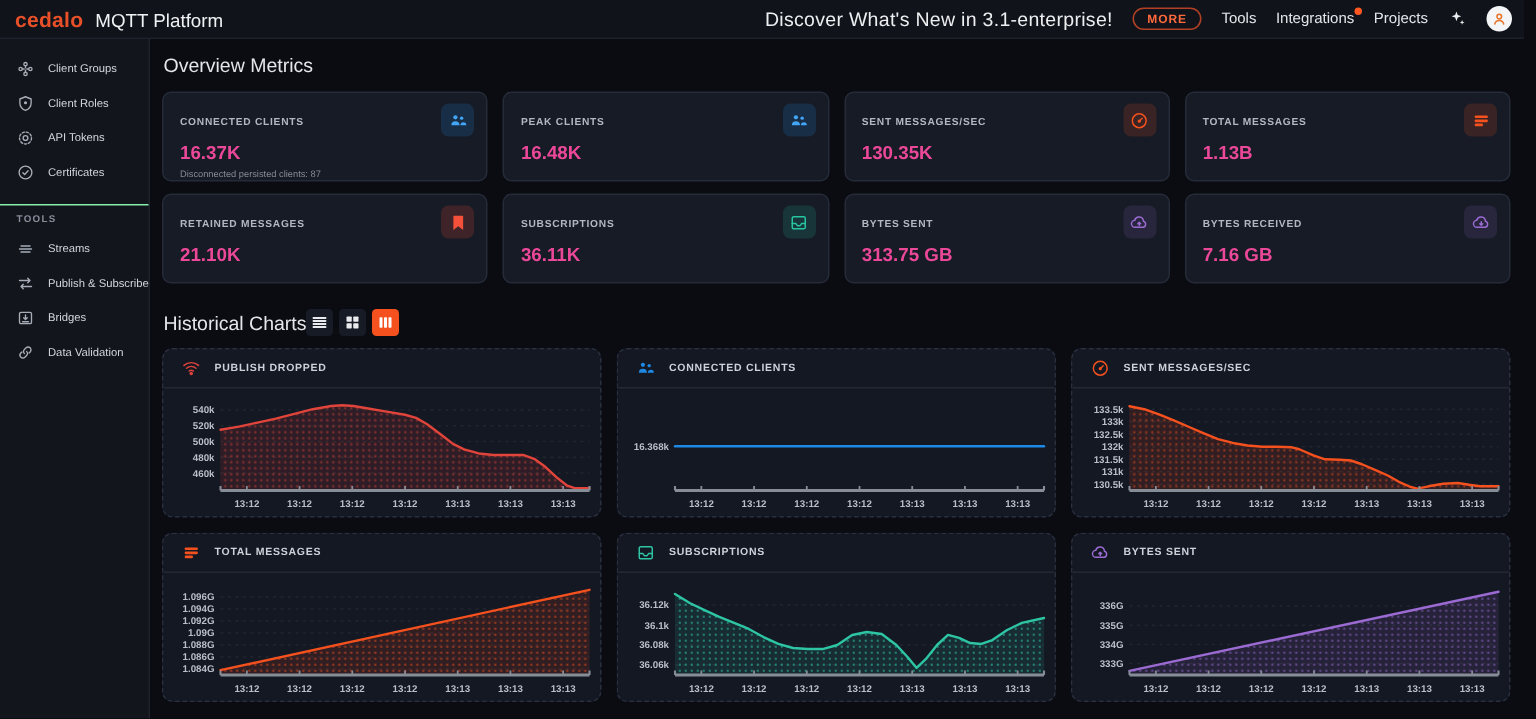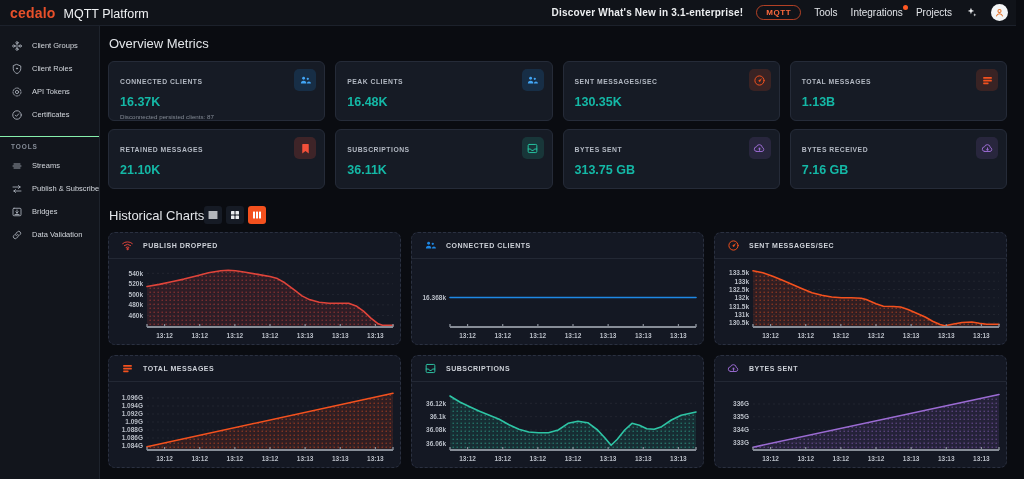--- a/index.html
+++ b/index.html
@@ -7,21 +7,21 @@
     font-family:"Liberation Sans", sans-serif; color:#e4e7eb; }
   .app { width:1016px; height:479px; display:flex; flex-direction:column; }
 
   
   .navbar { height:26px; flex:0 0 26px; background:#101319; border-bottom:1px solid #1c212b;
     display:flex; align-items:center; justify-content:space-between; padding:0 8px 0 10px; }
   .nav-left { display:flex; align-items:baseline; gap:8px; }
   .logo { color:#e8502a; font-weight:700; font-size:14px; letter-spacing:.2px; cursor:pointer; }
   .app-title { color:#f0f2f4; font-size:12.5px; font-weight:500; }
   .nav-right { display:flex; align-items:center; gap:13px; }
-  .announcement { font-size:10px; font-weight:700; color:#eceef0; letter-spacing:.2px; }
+  .announcement { font-size:13px; font-weight:400; color:#eceef0; letter-spacing:.2px; }
   .more-btn { background:transparent; border:1px solid rgba(232,80,42,.75); color:#ff6a3d;
     font-size:8px; font-weight:700; letter-spacing:.6px; padding:2px 9px; border-radius:9px;
     font-family:inherit; cursor:pointer; }
   .nav-link { font-size:10px; color:#e2e5e9; font-weight:500; text-decoration:none;
     position:relative; cursor:pointer; }
   .nav-link .dot { position:absolute; top:-2px; right:-5px; width:5px; height:5px;
     border-radius:50%; background:#ff5722; }
   .sparkle { color:#eceef0; display:inline-flex; }
   .sparkle svg { width:13px; height:13px; }
   .avatar { width:17px; height:17px; border-radius:50%; background:#f4f5f6; color:#e8732a;
@@ -43,21 +43,21 @@
 
   main { flex:1; padding:6px 9px 0 8px; min-width:0; }
   .section-heading { font-size:13px; font-weight:400; color:#e3e6ea; }
   #overview-heading { margin:4px 0 10px 1px; }
 
   
   .cards-grid { display:grid; grid-template-columns:repeat(4,1fr); gap:8px 10px; }
   .metric-card { background:#161b25; border:1px solid #252b38; border-radius:6px;
     height:60px; padding:8px 9px 6px 11px; position:relative; }
   .mc-label { font-size:6.8px; font-weight:600; letter-spacing:.5px; color:#b2b8c2; }
-  .mc-value { font-size:12.5px; font-weight:700; color:#14b8a6; margin-top:7px; }
+  .mc-value { font-size:12.5px; font-weight:700; color:#ec4899; margin-top:7px; }
   .mc-sub { font-size:6.2px; color:#858c97; margin-top:4px; }
   .mc-icon { position:absolute; top:7px; right:8px; width:22px; height:22px; border-radius:5px;
     display:flex; align-items:center; justify-content:center; background:var(--tint-bg);
     color:var(--tint); }
   .mc-icon svg { width:13px; height:13px; }
 
   .c-blue   { --tint:#42a5f5; --tint-bg:rgba(33,150,243,.16); }
   .c-orange { --tint:#f4511e; --tint-bg:rgba(244,81,30,.16); }
   .c-red    { --tint:#f4503a; --tint-bg:rgba(244,80,58,.18); }
   .c-teal   { --tint:#26c6a2; --tint-bg:rgba(38,198,162,.16); }
@@ -89,21 +89,21 @@
 
 <div class="app">
 
   <header class="navbar">
     <div class="nav-left">
       <span class="logo">cedalo</span>
       <span class="app-title">MQTT Platform</span>
     </div>
     <div class="nav-right">
       <span class="announcement">Discover What's New in 3.1-enterprise!</span>
-      <button class="more-btn">MQTT</button>
+      <button class="more-btn">MORE</button>
       <a class="nav-link">Tools</a>
       <a class="nav-link"><span>Integrations</span><span class="dot"></span></a>
       <a class="nav-link">Projects</a>
       <span class="sparkle">
           <svg viewBox="0 0 24 24" fill="currentColor" stroke="none">
             <path d="M11 3l1.6 4.4L17 9l-4.4 1.6L11 15l-1.6-4.4L5 9l4.4-1.6z"></path>
             <path d="M18 13.5l.8 2.2 2.2.8-2.2.8-.8 2.2-.8-2.2-2.2-.8 2.2-.8z"></path>
           </svg>
         </span>
       <span class="avatar">

